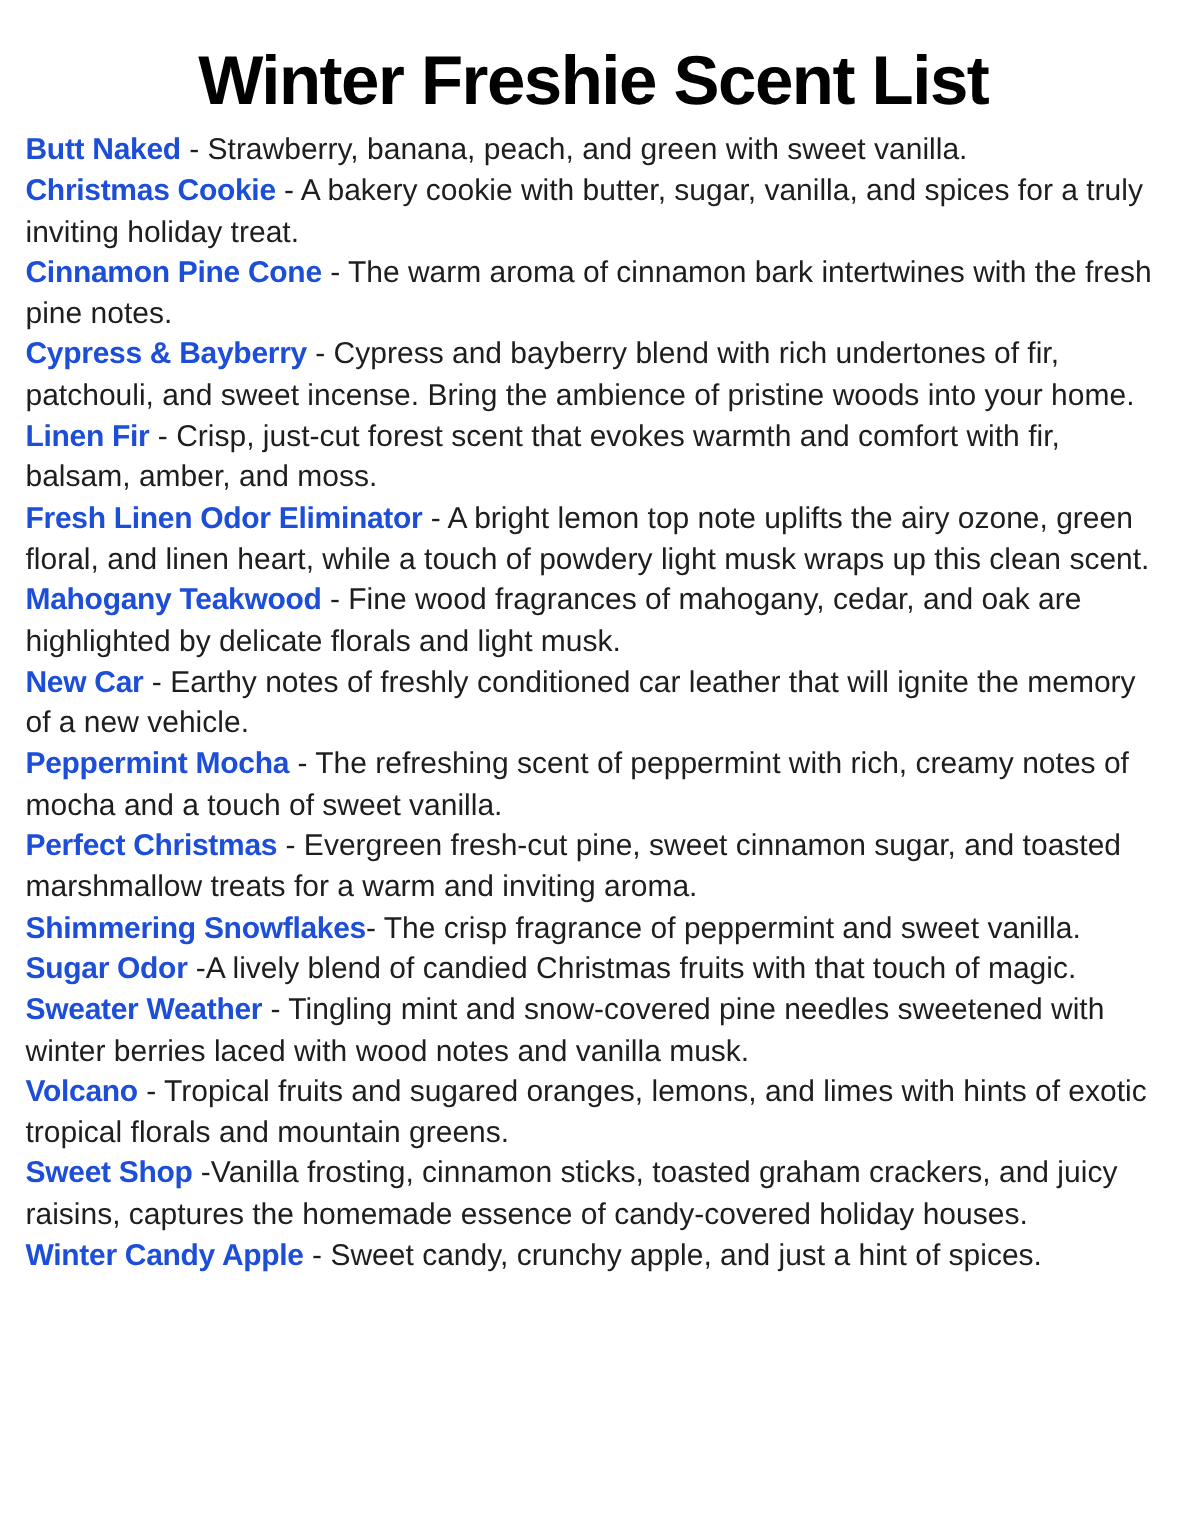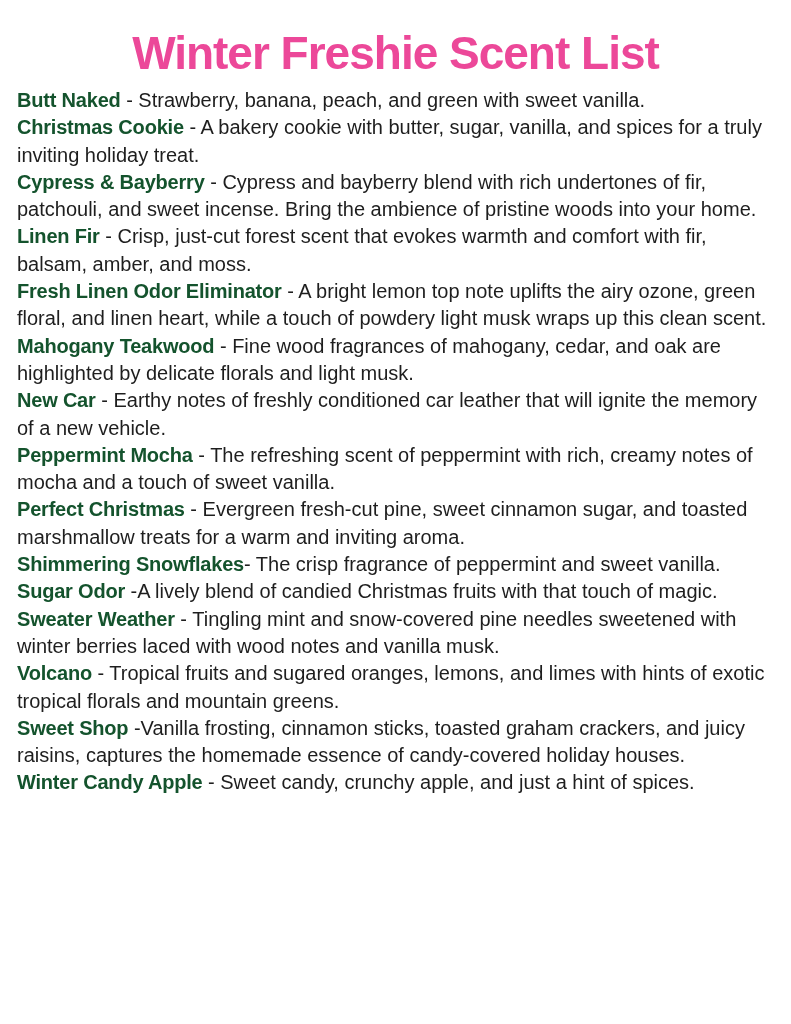--- a/index.html
+++ b/index.html
@@ -23,45 +23,46 @@
   .title {
     margin: 0;
     padding-top: 24px;
     padding-bottom: 5px;
     text-align: center;
     font-family: "Liberation Sans", sans-serif;
     font-weight: 800;
     font-size: 46px;
     line-height: 58px;
     letter-spacing: -1px;
-    color: #ec4899;
+    color: #000000;
   }
   .scent-list {
     padding: 0 18px 0 17px;
     font-size: 20px;
     line-height: 27.3px;
     color: #1e1e1e;
   }
   .entry {
     margin: 0;
   }
   .scent-name {
     font-weight: 700;
-    color: #14532d;
+    color: #1d4ed8;
     letter-spacing: -0.2px;
   }
 </style>
 </head>
 <body>
 
 <div class="page">
   <h1 class="title">Winter Freshie Scent List</h1>
   <div class="scent-list">
       <p class="entry"><b class="scent-name">Butt Naked</b><span> - </span><span>Strawberry, banana, peach, and green with sweet vanilla.</span></p>
       <p class="entry"><b class="scent-name">Christmas Cookie</b><span> - </span><span>A bakery cookie with butter, sugar, vanilla, and spices for a truly inviting holiday treat.</span></p>
+      <p class="entry"><b class="scent-name">Cinnamon Pine Cone</b><span> - </span><span>The warm aroma of cinnamon bark intertwines with the fresh pine notes.</span></p>
       <p class="entry"><b class="scent-name">Cypress &amp; Bayberry</b><span> - </span><span>Cypress and bayberry blend with rich undertones of fir, patchouli, and sweet incense. Bring the ambience of pristine woods into your home.</span></p>
       <p class="entry"><b class="scent-name">Linen Fir</b><span> - </span><span>Crisp, just-cut forest scent that evokes warmth and comfort with fir, balsam, amber, and moss.</span></p>
       <p class="entry"><b class="scent-name">Fresh Linen Odor Eliminator</b><span> - </span><span>A bright lemon top note uplifts the airy ozone, green floral, and linen heart, while a touch of powdery light musk wraps up this clean scent.</span></p>
       <p class="entry"><b class="scent-name">Mahogany Teakwood</b><span> - </span><span>Fine wood fragrances of mahogany, cedar, and oak are highlighted by delicate florals and light musk.</span></p>
       <p class="entry"><b class="scent-name">New Car</b><span> - </span><span>Earthy notes of freshly conditioned car leather that will ignite the memory of a new vehicle.</span></p>
       <p class="entry"><b class="scent-name">Peppermint Mocha</b><span> - </span><span>The refreshing scent of peppermint with rich, creamy notes of mocha and a touch of sweet vanilla.</span></p>
       <p class="entry"><b class="scent-name">Perfect Christmas</b><span> - </span><span>Evergreen fresh-cut pine, sweet cinnamon sugar, and toasted marshmallow treats for a warm and inviting aroma.</span></p>
       <p class="entry"><b class="scent-name">Shimmering Snowflakes</b><span>- </span><span>The crisp fragrance of peppermint and sweet vanilla.</span></p>
       <p class="entry"><b class="scent-name">Sugar Odor</b><span> -</span><span>A lively blend of candied Christmas fruits with that touch of magic.</span></p>
       <p class="entry"><b class="scent-name">Sweater Weather</b><span> - </span><span>Tingling mint and snow-covered pine needles sweetened with winter berries laced with wood notes and vanilla musk.</span></p>

